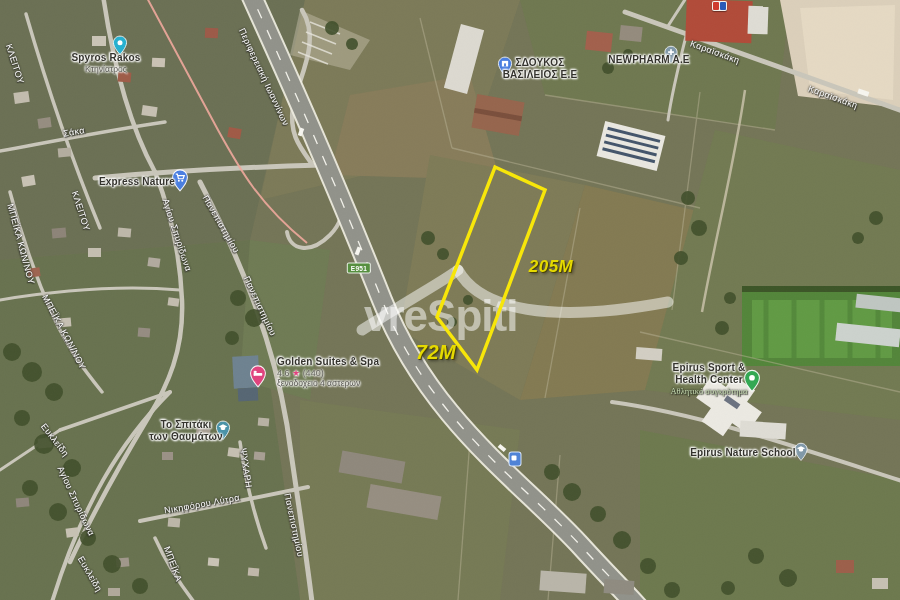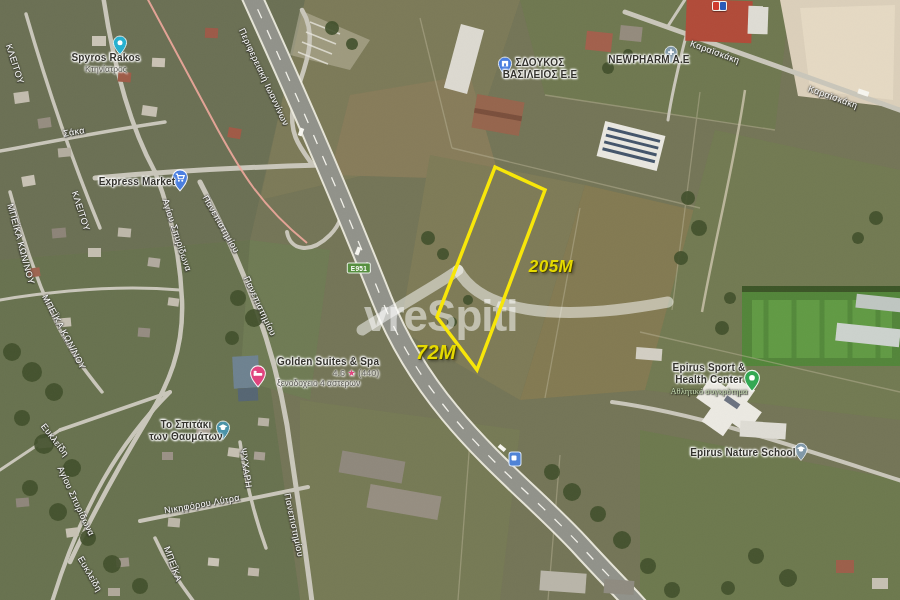--- a/index.html
+++ b/index.html
@@ -11,21 +11,21 @@
   .lbl{position:absolute;transform:translate(-50%,-50%);white-space:nowrap;text-align:center;}
   .place-name{font-size:10px;font-weight:700;color:#34332d;letter-spacing:.2px;line-height:1.18;
     text-shadow:0 0 2px #fff,0 0 2px #fff,0 0 3px #fff,1px 1px 2px #fff,-1px -1px 2px #fff;}
   .place-sub{font-size:8.5px;font-weight:400;color:#585750;line-height:1.2;
     text-shadow:0 0 2px #fff,0 0 2px #fff,1px 1px 2px #fff,-1px -1px 2px #fff;}
   .place-sub-green{color:#c9ddb4;text-shadow:0 0 2px rgba(45,50,40,.9),0 0 2px rgba(45,50,40,.9),1px 1px 1px rgba(45,50,40,.9);font-family:Liberation Serif, serif;}
   .road-label{font-size:9px;font-weight:500;color:#fff;letter-spacing:.4px;
     text-shadow:0 0 2px rgba(55,55,48,.95),0 0 2px rgba(55,55,48,.95),1px 1px 1px rgba(50,50,45,.9);}
   .measure{font-size:17px;font-style:italic;font-weight:700;color:#e6da00;letter-spacing:.5px;
     text-shadow:1px 1px 0 rgba(70,64,0,.85),2px 2px 3px rgba(0,0,0,.45);text-align:right;}
-  .rating-row{font-size:9px;color:#64635b;text-shadow:0 0 2px #fff,0 0 2px #fff,1px 1px 2px #fff;text-align:right;}
+  .rating-row{font-size:9px;color:#64635b;text-shadow:0 0 2px #fff,0 0 2px #fff,1px 1px 2px #fff;}
   .rating-star{color:#e0447e;font-size:9px;}
   .badge-e{position:absolute;transform:translate(-50%,-50%);background:#568f3f;color:#fff;
     font-size:6.5px;font-weight:700;padding:1px 3px;border:1px solid rgba(255,255,255,.85);
     border-radius:2px;letter-spacing:.3px;}
   .badge-blue{position:absolute;transform:translate(-50%,-50%);width:11px;height:13px;background:#4f83d6;
     border:1px solid rgba(230,238,252,.9);border-radius:3px;}
   .badge-blue i{position:absolute;left:2px;top:3px;width:5px;height:5px;background:#fff;border-radius:1px;display:block;}
   .pin{position:absolute;transform:translate(-50%,-100%);}
   .hotel-block{position:absolute;text-align:left;}
   .hotel-block .place-name{text-align:left;}
@@ -352,21 +352,21 @@
         <path d="M12 1C6 1 1.5 5.6 1.5 11.4 C1.5 19 12 30.5 12 30.5 S22.5 19 22.5 11.4 C22.5 5.6 18 1 12 1 Z" fill="#8199a9" stroke="rgba(255,255,255,.9)" stroke-width="1.5"></path>
         <path d="M12 6 L19 9.5 L12 13 L5 9.5 Z" fill="#fff"></path>
         <path d="M8.5 11 v3 c0 1.6 7 1.6 7 0 v-3" fill="#fff"></path>
       </svg>
     </span>
 
   <div class="lbl" style="left:106px;top:63px;z-index:5">
     <div class="place-name">Spyros Rakos</div>
     <div class="place-sub">Κτηνίατρος</div>
   </div>
-  <div class="lbl place-name" style="left:137px;top:182px;z-index:5">Express Market</div>
+  <div class="lbl place-name" style="left:137px;top:182px;z-index:5">Express Nature</div>
   <div class="lbl" style="left:540px;top:69px;z-index:5">
     <div class="place-name">ΣΔΟΥΚΟΣ</div>
     <div class="place-name">ΒΑΣΙΛΕΙΟΣ Ε.Ε</div>
   </div>
   <div class="lbl place-name" style="left:649px;top:60px;z-index:5">NEWPHARM A.E</div>
   <div class="hotel-block" style="left:277px;top:356px;z-index:5">
     <div class="place-name">Golden Suites &amp; Spa</div>
     <div class="rating-row">
       <span>4.6</span>
       <span class="rating-star">★</span>

